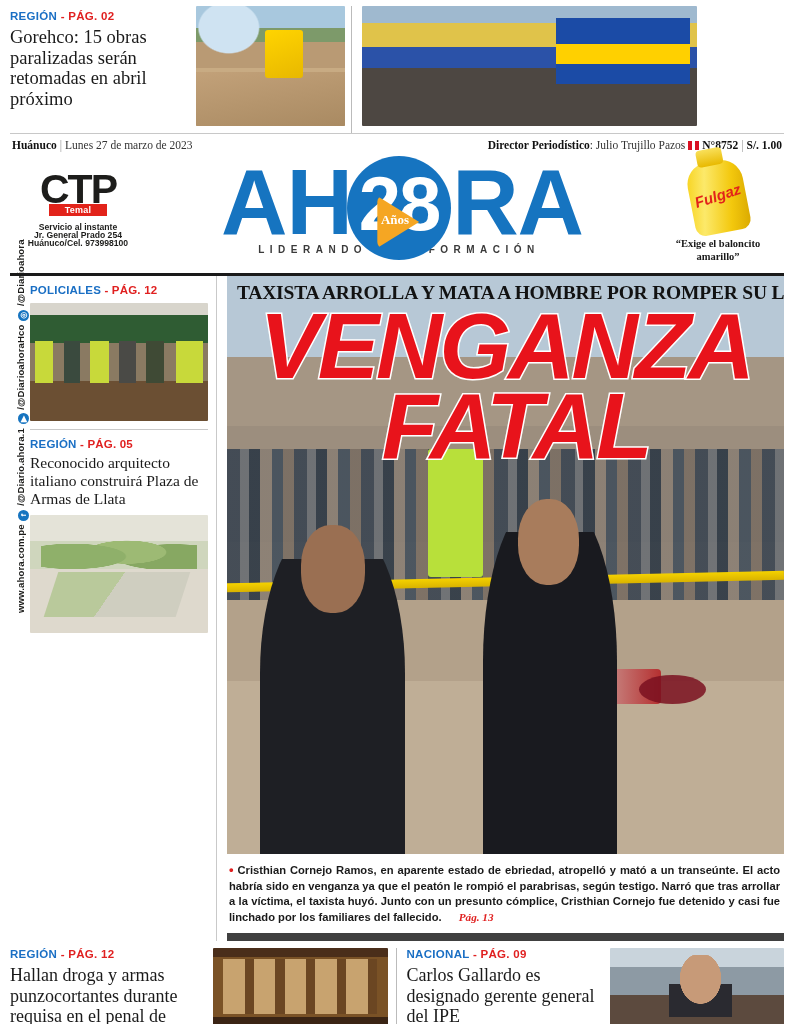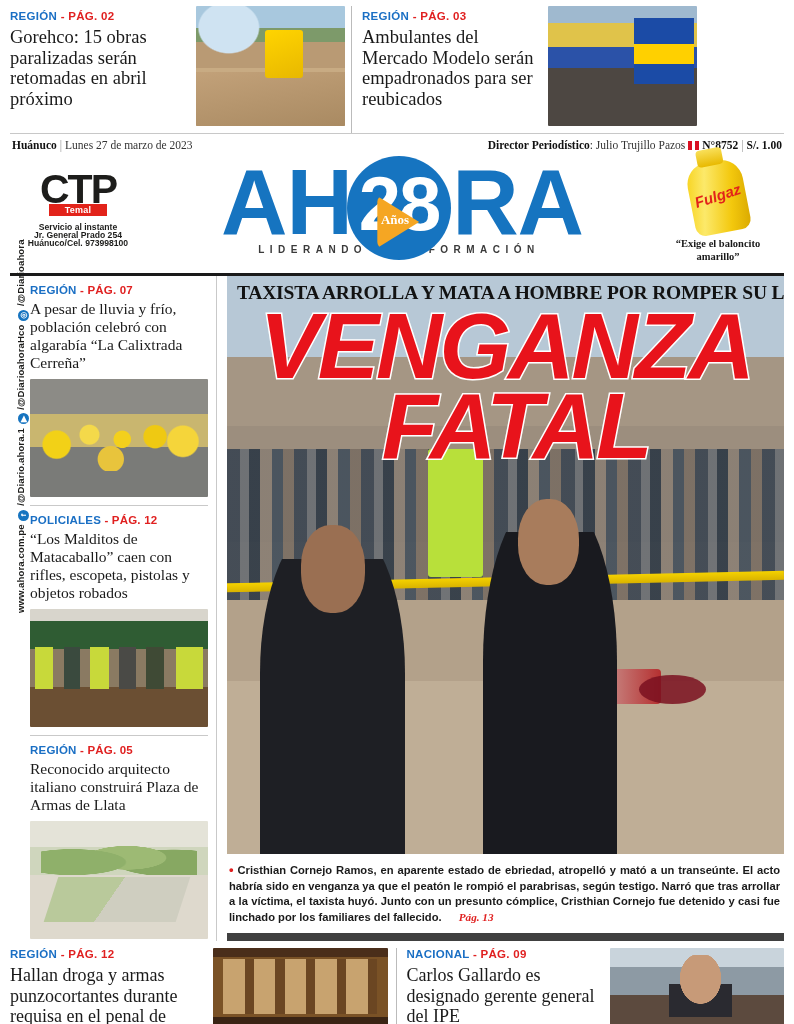--- a/index.html
+++ b/index.html
@@ -244,27 +244,20 @@
           <span class="pg">- PÁG. 02</span>
         </div>
         <div class="tb-head">Gorehco: 15 obras paralizadas serán retomadas en abril próximo</div>
       </div>
       <div class="tb-photo">
         <div class="ph ph-excavator"></div>
       </div>
     </div>
 
     <div class="tb-col right">
-      <div class="tb-text">
-        <div class="kicker">
-          <span>REGIÓN</span>
-          <span class="pg">- PÁG. 03</span>
-        </div>
-        <div class="tb-head">Ambulantes del Mercado Modelo serán empadronados para ser reubicados</div>
-      </div>
       <div class="tb-photo">
         <div class="ph ph-market"></div>
       </div>
     </div>
   </div>
 
   <div class="masthead-rule"></div>
 
   <div class="mh-info">
     <div>
@@ -315,37 +308,26 @@
         <span>/@Diario.ahora.1</span>
         <span class="soc-ic yt">▶</span>
         <span>/@DiarioahoraHco</span>
         <span class="soc-ic ig">◎</span>
         <span>/@Diarioahora</span>
       </div>
     </div>
 
     <div class="sidebar">
 
-      <div class="side-item">
-        <div class="side-kicker">
-          <span>REGIÓN</span>
-          <span class="pg">- PÁG. 07</span>
-        </div>
-        <div class="side-head">A pesar de lluvia y frío, población celebró con algarabía “La Calixtrada Cerreña”</div>
-        <div class="side-photo">
-          <div class="ph ph-calixtrada"></div>
-        </div>
-      </div>
 
       <div class="side-item">
         <div class="side-kicker">
           <span>POLICIALES</span>
           <span class="pg">- PÁG. 12</span>
         </div>
-        <div class="side-head">“Los Malditos de Matacaballo” caen con rifles, escopeta, pistolas y objetos robados</div>
         <div class="side-photo">
           <div class="ph ph-police"></div>
         </div>
       </div>
 
       <div class="side-item">
         <div class="side-kicker">
           <span>REGIÓN</span>
           <span class="pg">- PÁG. 05</span>
         </div>

